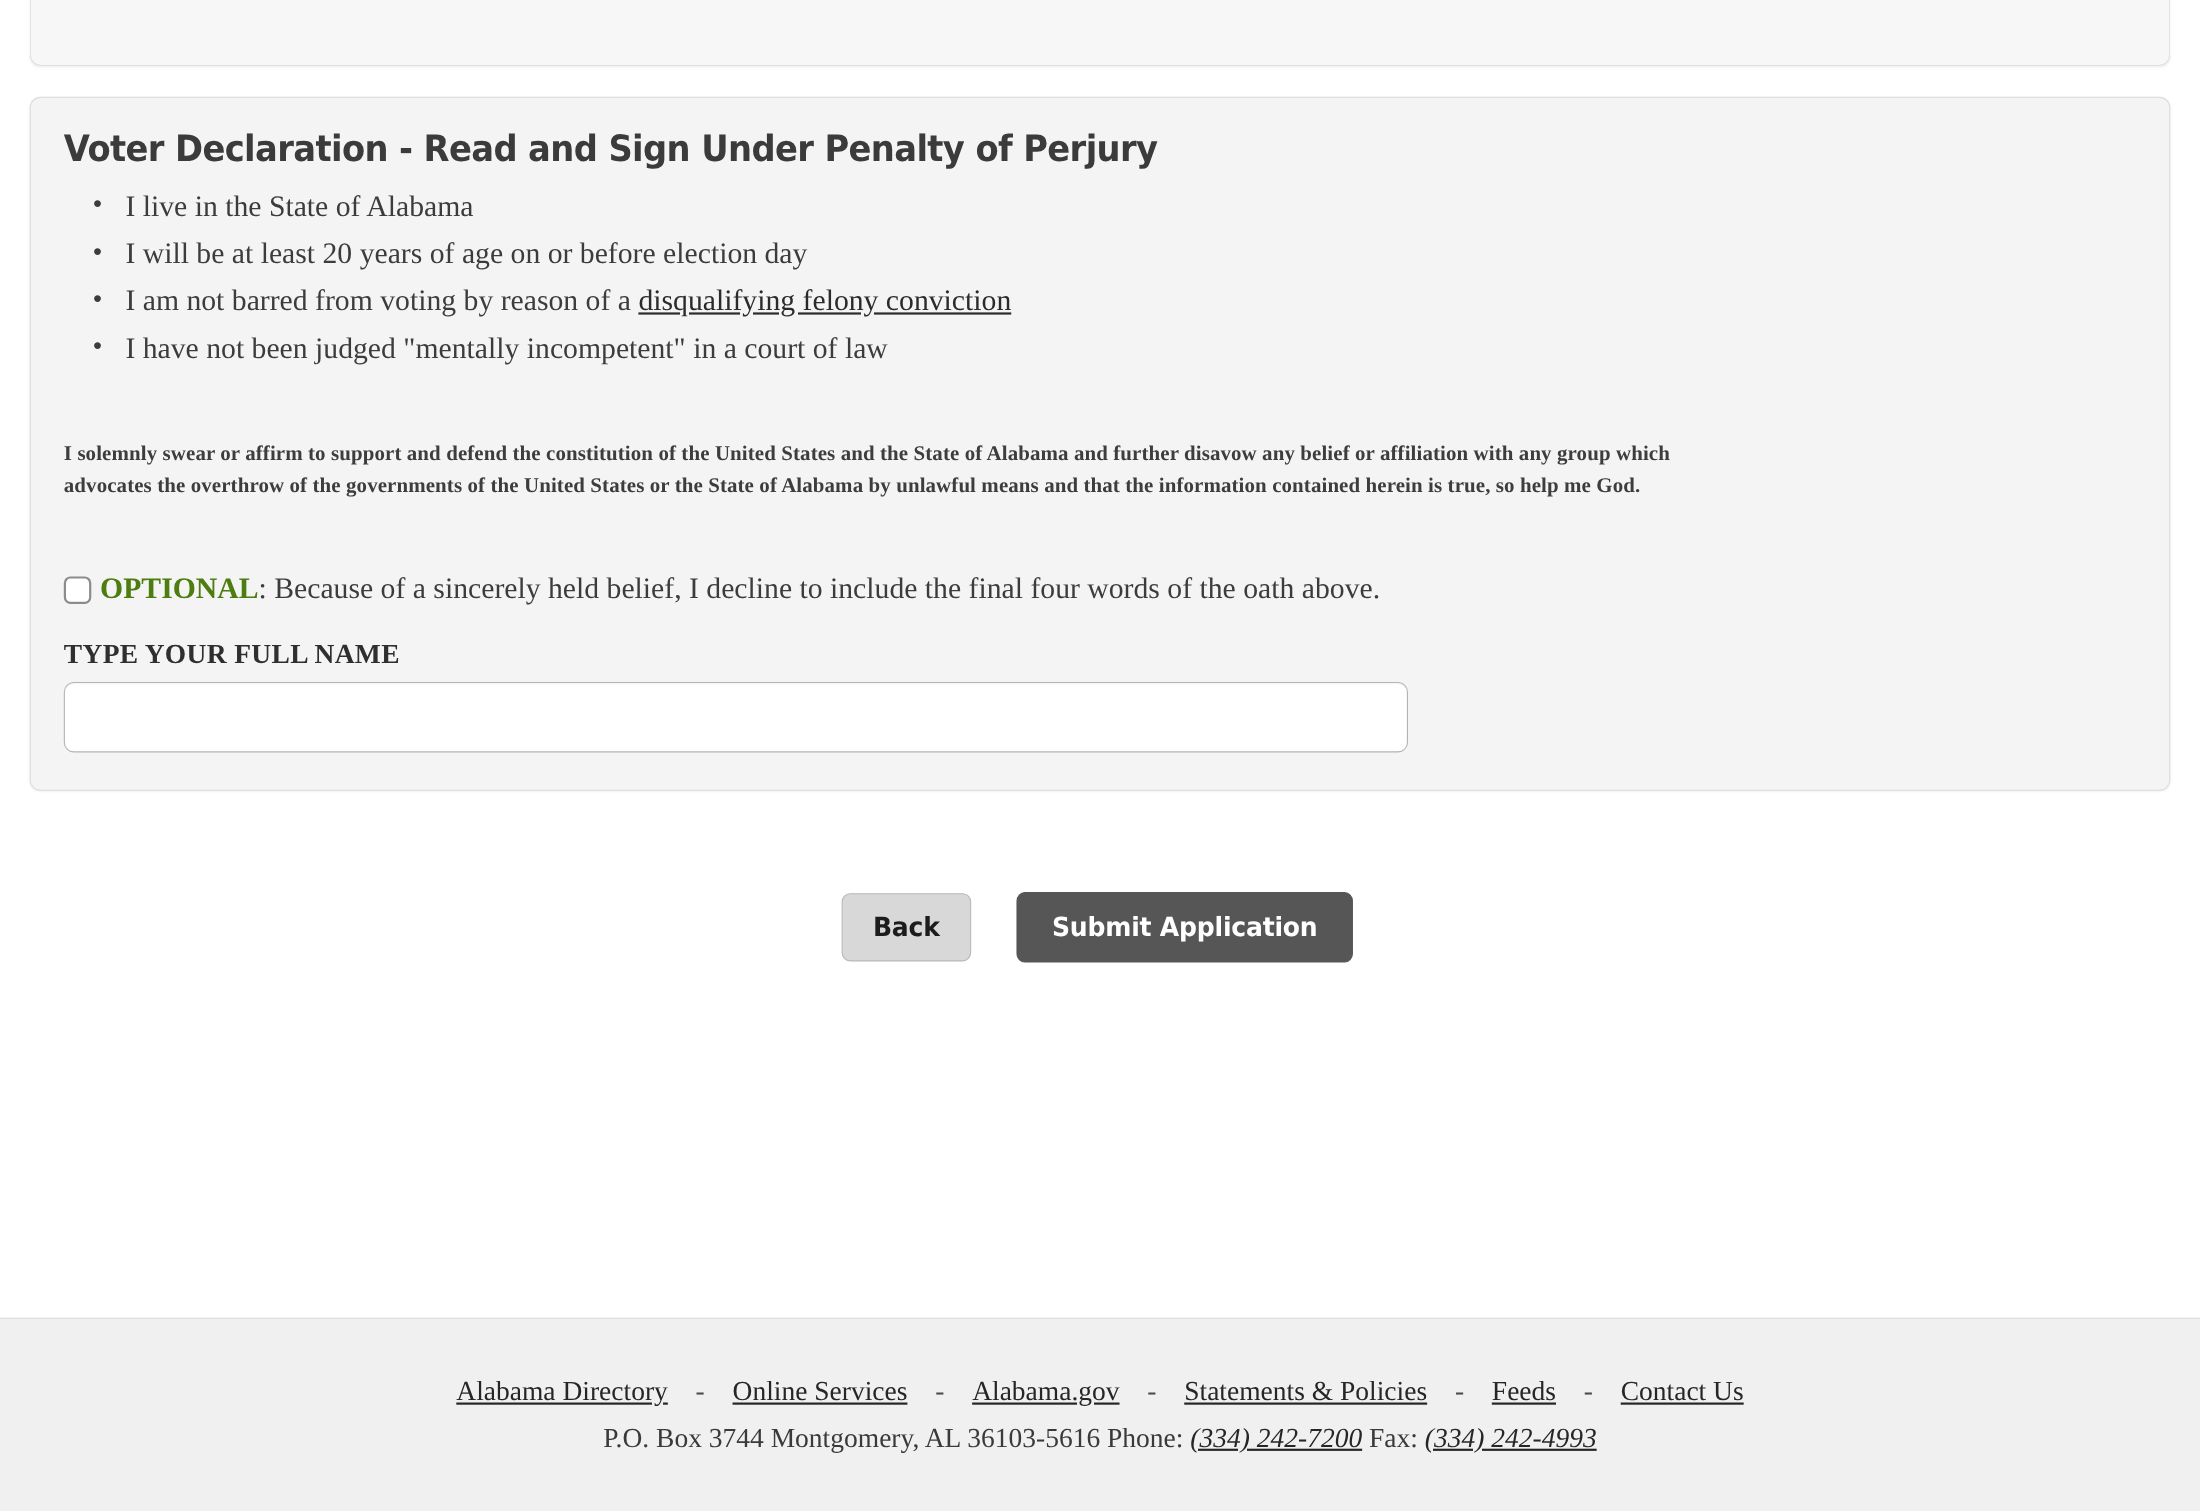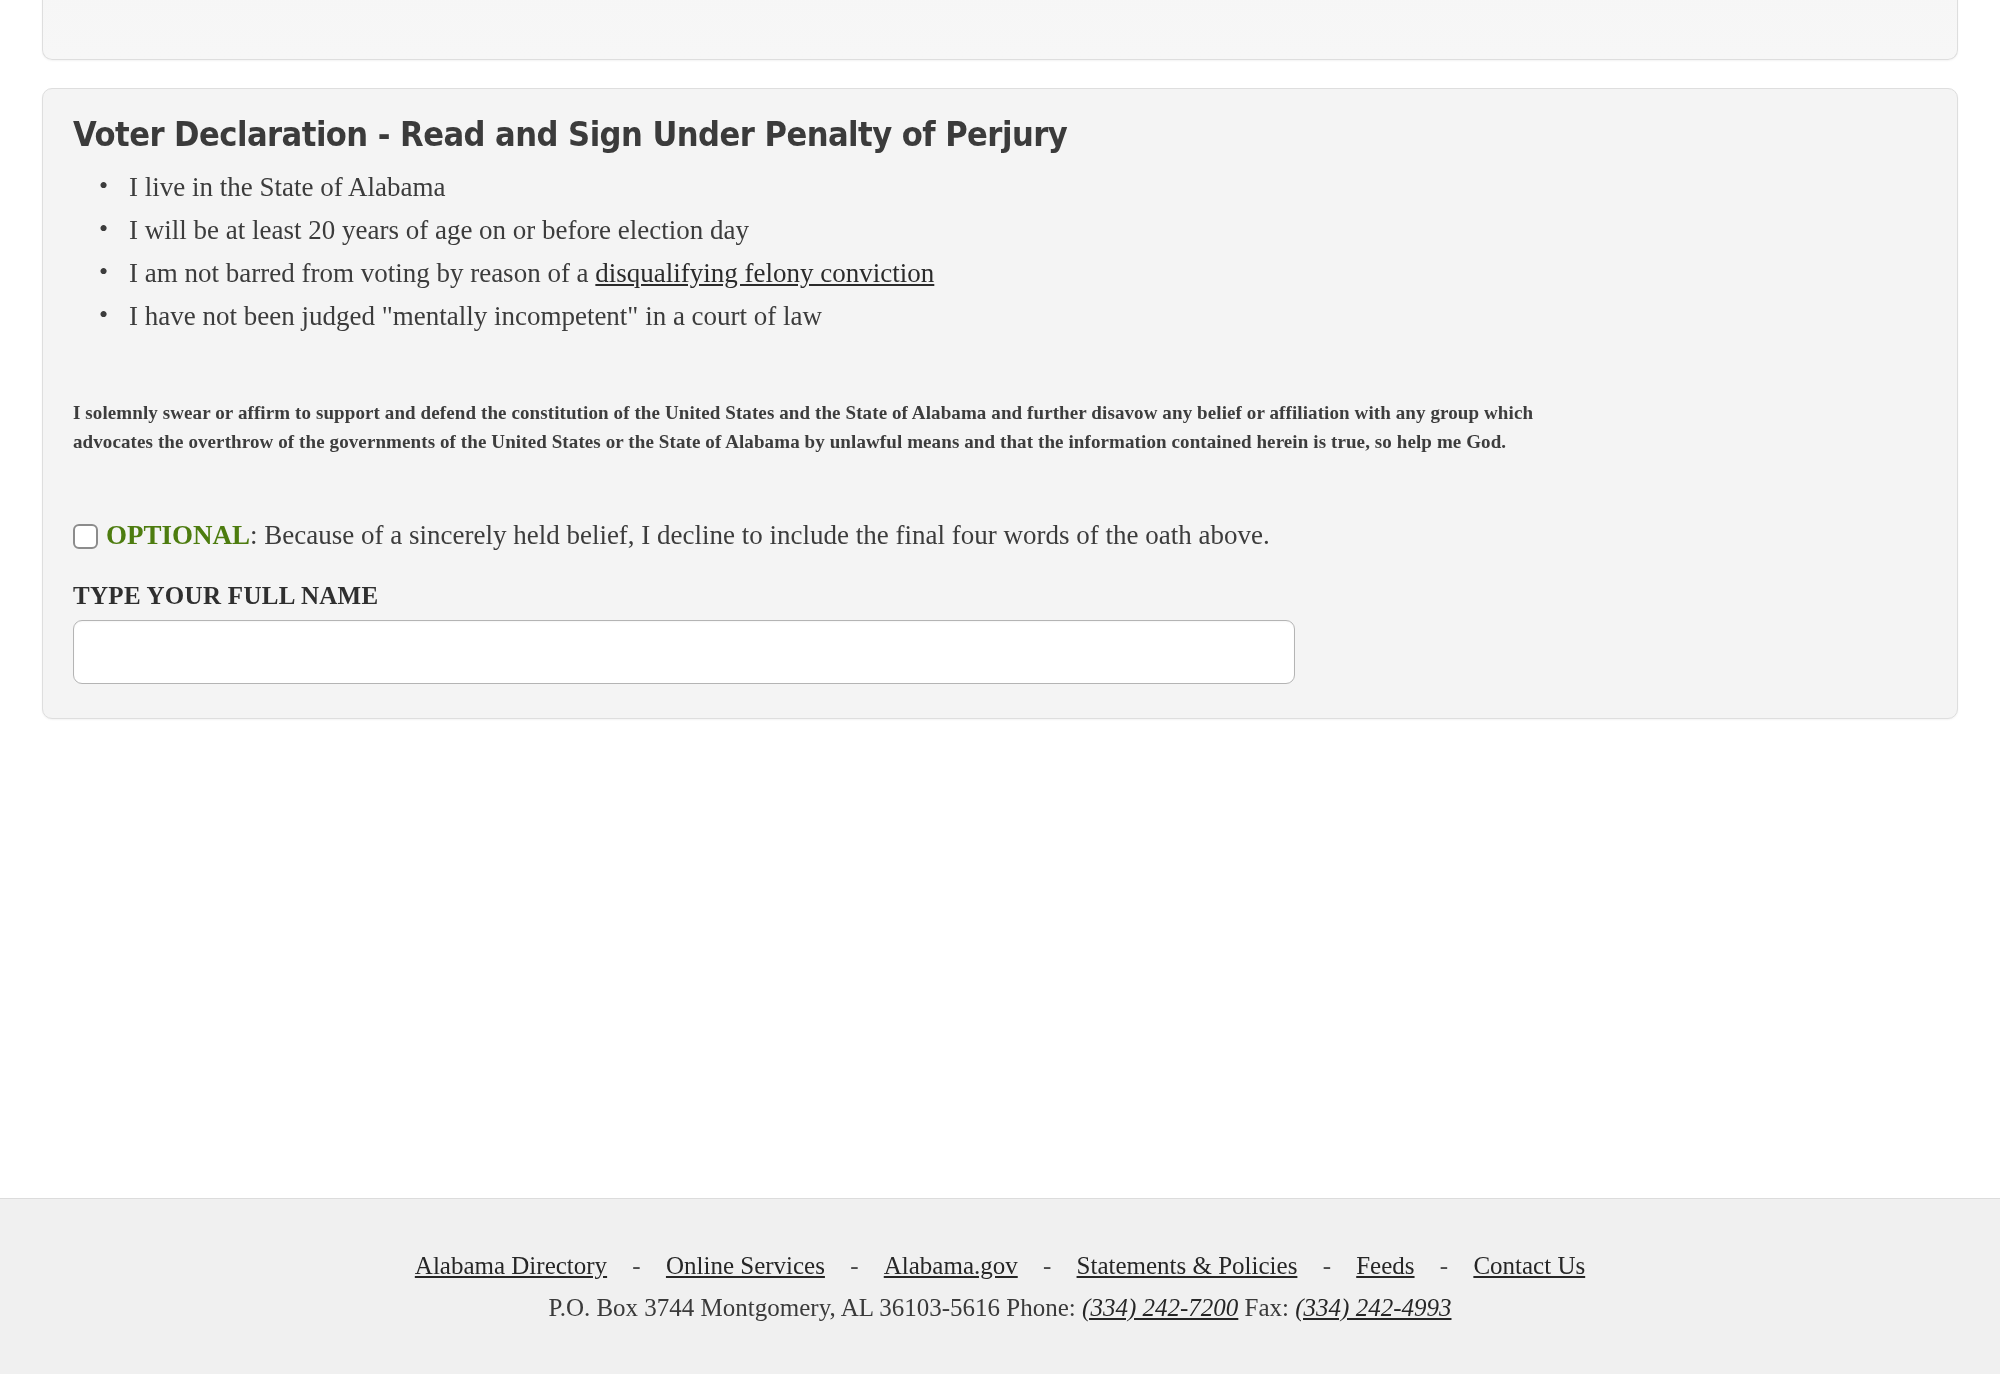--- a/index.html
+++ b/index.html
@@ -20,21 +20,21 @@
     width: 2000px;
     height: 1374px;
     position: relative;
     background: #ffffff;
     display: flex;
     flex-direction: column;
   }
 
   .content-area {
     flex: 0 0 auto;
-    padding: 0 42px;
+    padding: 0 27px;
     box-sizing: border-box;
   }
 
   
   .card {
     background: #f3f3f3;
     border: 1px solid #dedede;
     border-radius: 10px;
     box-sizing: border-box;
     box-shadow: 0 1px 2px rgba(0,0,0,0.05);
@@ -261,20 +261,24 @@
       <div class="optional-row">
         <div class="cbox"></div>
         <div class="optional-text"><b>OPTIONAL</b><span>: Because of a sincerely held belief, I decline to include the final four words of the oath above.</span></div>
       </div>
 
       <div class="field-label">TYPE YOUR FULL NAME</div>
 
       <input class="name-input" type="text" placeholder="" style="">
     </div>
 
+    <div class="button-row">
+      <button class="btn btn-back">Back</button>
+      <button class="btn btn-submit">Submit Application</button>
+    </div>
 
   </div>
 
   <div class="site-footer">
     <div class="footer-links">
       <a>Alabama Directory</a>
       <span class="footer-sep">-</span>
       <a>Online Services</a>
       <span class="footer-sep">-</span>
       <a>Alabama.gov</a>

